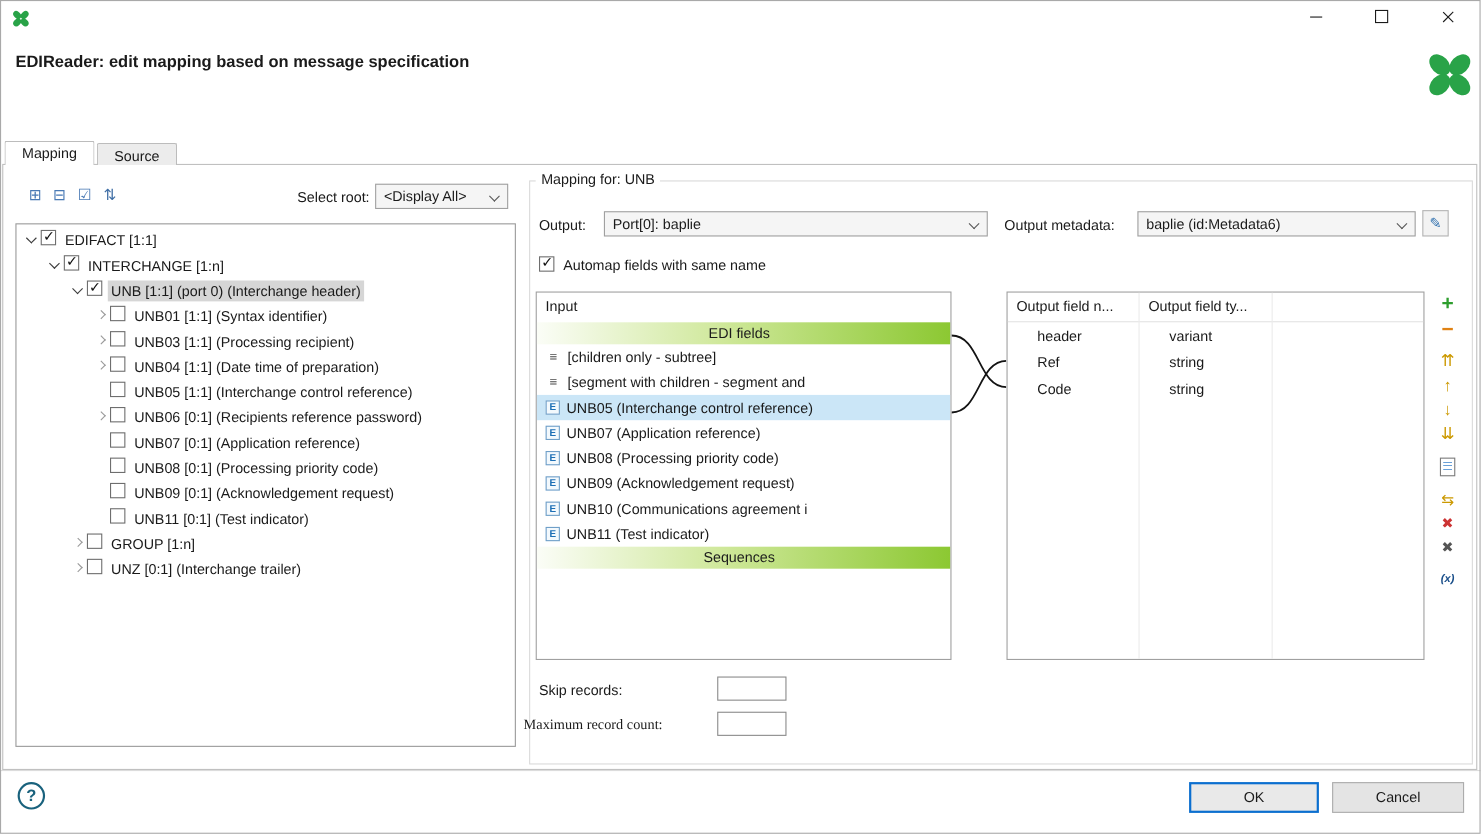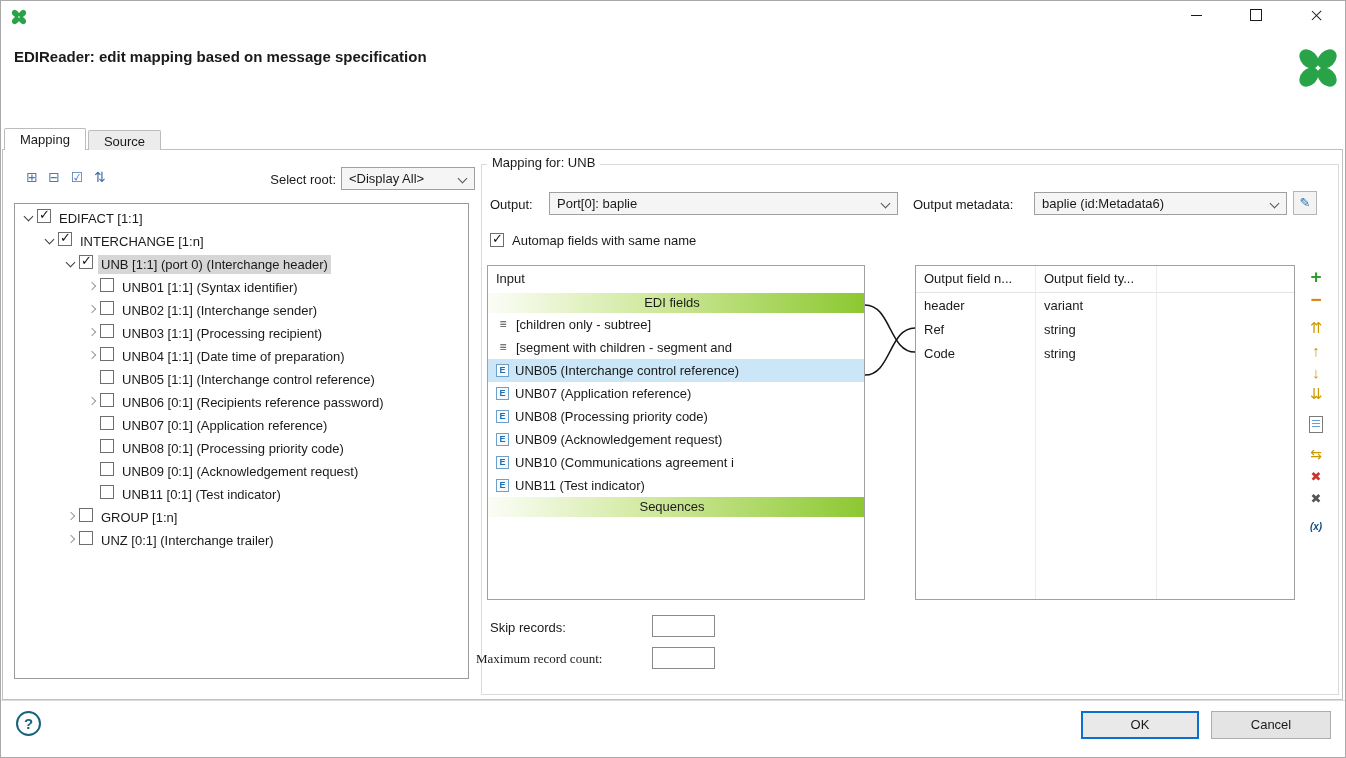--- a/index.html
+++ b/index.html
@@ -38,21 +38,21 @@
   .ttool{position:absolute;top:167px;height:20px;width:20px;text-align:center;font-size:14px;
        color:#4a7ab5;line-height:20px;}
   .ttool.t1{left:22px}.ttool.t2{left:44px}.ttool.t3{left:67px}.ttool.t4{left:90px;color:#3f6ea5}
   .selroot-label{position:absolute;left:240px;top:172px;width:96px;text-align:right;}
 
   
   .combo{position:absolute;box-sizing:border-box;height:23px;background:#f5f5f5;border:1px solid #a0a0a0;
        padding:3px 22px 0 7px;white-space:nowrap;overflow:hidden;cursor:default;}
   .combo .arr{position:absolute;right:8px;top:7px;width:6px;height:6px;
        border-right:1.4px solid #555;border-bottom:1.4px solid #555;transform:rotate(45deg);}
-  .c-selroot{left:341px;top:167px;width:134px;}
+  .c-selroot{left:341px;top:167px;width:121px;}
   .c-output{left:549px;top:192px;width:349px;}
   .c-meta{left:1034px;top:192px;width:253px;}
 
   
   .tree-panel{position:absolute;left:14px;top:203px;width:455px;height:476px;border:1px solid #9a9a9a;
        background:#fff;box-sizing:border-box;padding-top:5px;overflow:hidden;}
   .trow{display:flex;align-items:flex-start;height:23px;white-space:nowrap;}
   .ind0{padding-left:6px}.ind1{padding-left:27px}.ind2{padding-left:48px}.ind3{padding-left:69px}
   .chev{width:16px;height:16px;flex:none;position:relative;}
   .chev.closed::after{content:"";position:absolute;left:5px;top:5px;width:5px;height:5px;
@@ -93,21 +93,21 @@
   .wires path{stroke:#141414;stroke-width:1.6;fill:none;}
 
   
   .out-table{position:absolute;left:915px;top:265px;width:380px;height:335px;border:1px solid #a0a0a0;
        background:#fff;box-sizing:border-box;overflow:hidden;}
   .ot-head{display:flex;height:27px;box-sizing:border-box;border-bottom:1px solid #e3e3e3;}
   .ot-hcell{box-sizing:border-box;padding:5px 0 0 8px;white-space:nowrap;overflow:hidden;}
   .ot-hcell.c1{width:120px;}.ot-hcell.c2{width:121px;}
   .ot-vline{position:absolute;top:0;bottom:0;width:1px;background:#ececec;}
   .ot-vline.v1{left:119px}.ot-vline.v2{left:240px}
-  .ot-row{display:flex;height:24px;align-items:center;}
+  .ot-row{display:flex;height:24px;align-items:center;margin-left:19px;}
   .ot-cell{box-sizing:border-box;padding-left:8px;white-space:nowrap;overflow:hidden;}
   .ot-cell.c1{width:120px;}.ot-cell.c2{width:121px;}
 
   
   .side-tools{position:absolute;left:1303px;top:266px;width:26px;display:flex;flex-direction:column;align-items:center;}
   .sbtn{width:24px;height:22px;display:flex;align-items:center;justify-content:center;font-size:15px;cursor:default;}
   .sb-add{color:#2e9e2e;font-size:19px;font-weight:bold;}
   .sb-rem{color:#e08214;font-size:19px;font-weight:bold;margin-top:1px;}
   .sb-top{color:#cc9900;margin-top:6px;}
   .sb-up,.sb-down{color:#cc9900;}
@@ -206,25 +206,20 @@
       <span class="tlabel">UNB [1:1] (port 0) (Interchange header)</span>
   </div>
   <div class="trow ind3">
     <span class="chev closed"></span>
       <span class="cb"></span>
       <span class="tlabel">UNB01 [1:1] (Syntax identifier)</span>
   </div>
   <div class="trow ind3">
     <span class="chev closed"></span>
       <span class="cb"></span>
-      <span class="tlabel">UNB02 [1:1] (Interchange sender)</span>
-  </div>
-  <div class="trow ind3">
-    <span class="chev closed"></span>
-      <span class="cb"></span>
       <span class="tlabel">UNB03 [1:1] (Processing recipient)</span>
   </div>
   <div class="trow ind3">
     <span class="chev closed"></span>
       <span class="cb"></span>
       <span class="tlabel">UNB04 [1:1] (Date time of preparation)</span>
   </div>
   <div class="trow ind3">
     <span class="chev"></span>
       <span class="cb"></span>

